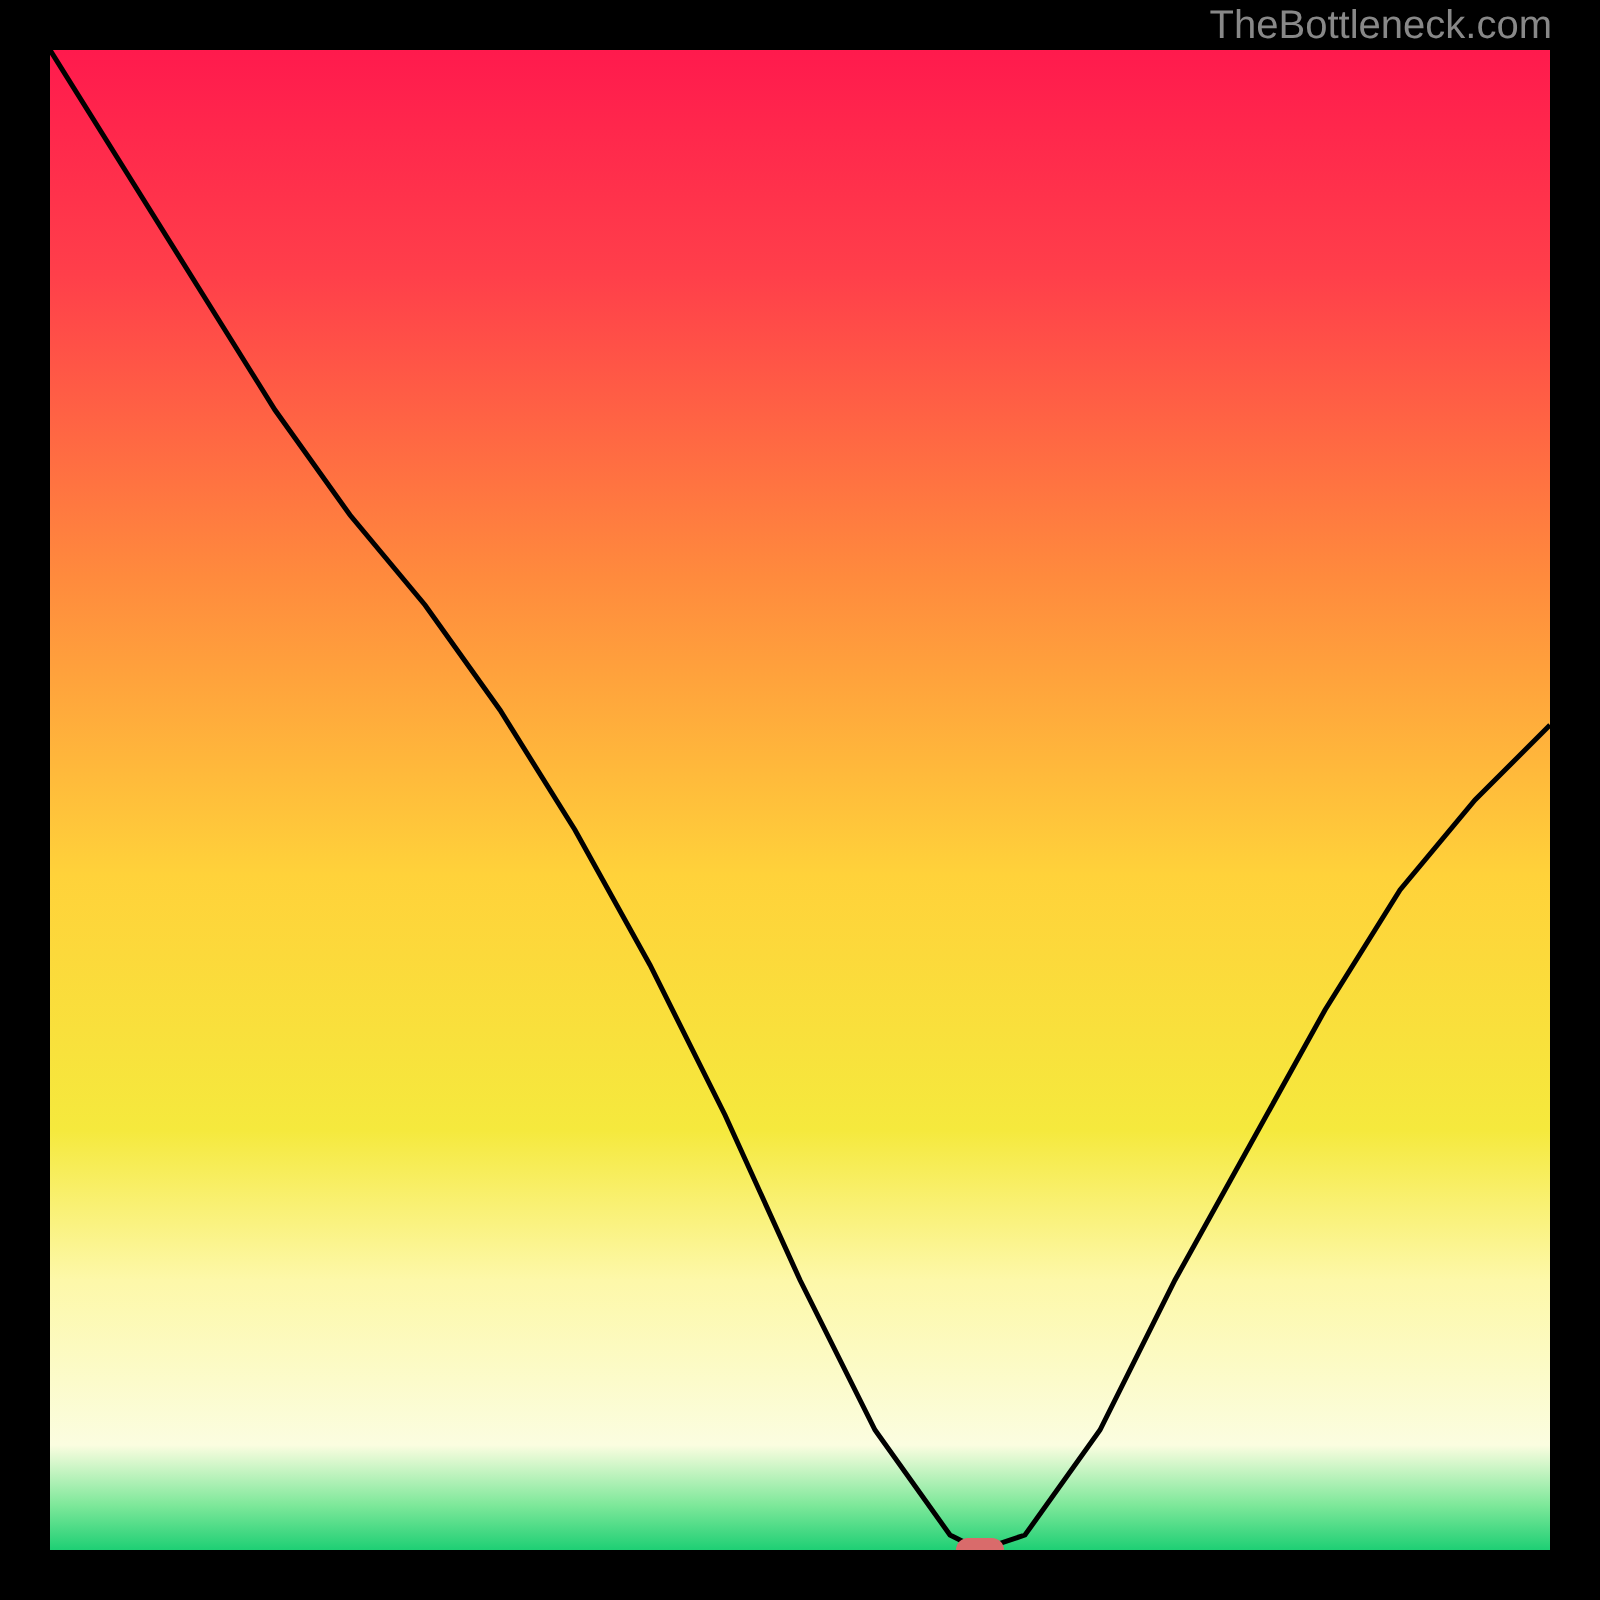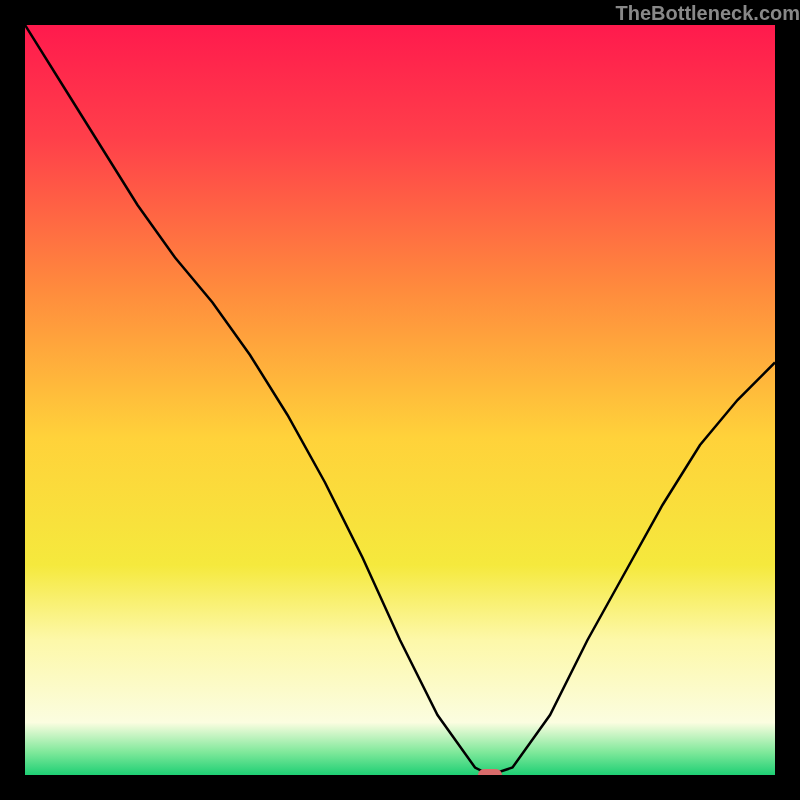--- a/index.html
+++ b/index.html
@@ -12,24 +12,24 @@
   }
   .chart-container {
     position: relative;
     width: 800px;
     height: 800px;
     background: #000;
   }
   .watermark {
     position: absolute;
     top: 2px;
-    right: 0;
+    right: 24px;
     color: #888;
     font-size: 20px;
-    font-weight: bold;
+    font-weight: normal;
     z-index: 10;
   }
   .plot-area {
     position: absolute;
     left: 25px;
     top: 25px;
     width: 750px;
     height: 750px;
     overflow: hidden;
   }

